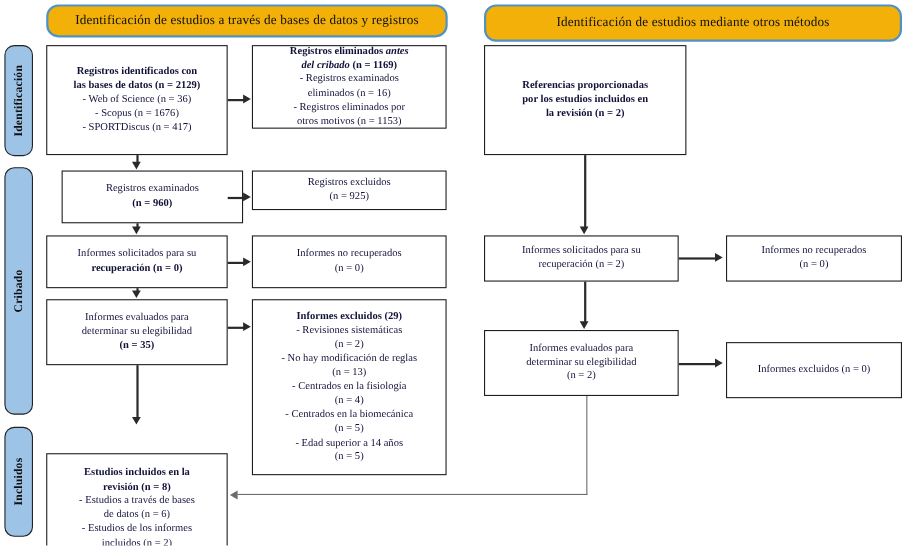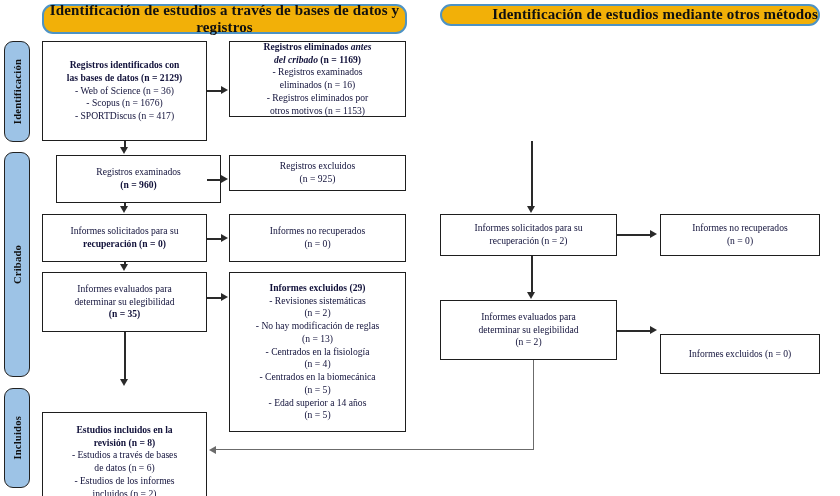--- a/index.html
+++ b/index.html
@@ -26,22 +26,22 @@
   
   .banner {
     position: absolute;
     background: #F2B008;
     border: 2px solid #4E93C4;
     border-radius: 11px;
     display: flex;
     align-items: center;
     justify-content: center;
     text-align: center;
-    font-weight: bold;
-    font-size: 15px;
+    font-weight: normal;
+    font-size: 12px;
     letter-spacing: 0.15px;
     color: #101010;
     box-sizing: border-box;
     line-height: 1.15;
   }
 
   
   .rail {
     position: absolute;
     background: #9DC3E6;
@@ -119,21 +119,21 @@
 </style>
 </head>
 <body>
 
 <div id="prisma-canvas">
 
   <div class="banner" style="left:42px; top:4px; width:365px; height:30px;">
     <span>Identificación de estudios a través de bases de datos y registros</span>
   </div>
 
-  <div class="banner" style="left:440px; top:4px; width:380px; height:22px;justify-content:flex-end;">
+  <div class="banner" style="left:440px; top:4px; width:380px; height:34px;">
     <span>Identificación de estudios mediante otros métodos</span>
   </div>
 
   <div class="rail" style="left:4px; top:41px; width:26px; height:101px;">
     <span>Identificación</span>
   </div>
 
   <div class="rail" style="left:4px; top:152px; width:26px; height:225px;">
     <span>Cribado</span>
   </div>
@@ -219,20 +219,27 @@
     <div class="txt">
       <b><span>Estudios incluidos en la</span></b><br>
       <b><span>revisión (n = 8)</span></b><br>
       <span>- Estudios a través de bases</span><br>
       <span>de datos (n = 6)</span><br>
       <span>- Estudios de los informes</span><br>
       <span>incluidos (n = 2)</span>
     </div>
   </div>
 
+  <div class="nodebox" style="left:440px; top:41px; width:184px; height:100px;">
+    <div class="txt">
+      <b><span>Referencias proporcionadas</span></b><br>
+      <b><span>por los estudios incluidos en</span></b><br>
+      <b><span>la revisión (n = 2)</span></b>
+    </div>
+  </div>
 
   <div class="nodebox" style="left:440px; top:214px; width:177px; height:42px;">
     <div class="txt">
       <span>Informes solicitados para su</span><br>
       <span>recuperación (n = 2)</span>
     </div>
   </div>
 
   <div class="nodebox" style="left:660px; top:214px; width:160px; height:42px;">
     <div class="txt">
@@ -242,21 +249,21 @@
   </div>
 
   <div class="nodebox" style="left:440px; top:300px; width:177px; height:60px;">
     <div class="txt">
       <span>Informes evaluados para</span><br>
       <span>determinar su elegibilidad</span><br>
       <span>(n = 2)</span>
     </div>
   </div>
 
-  <div class="nodebox" style="left:660px; top:311px; width:160px; height:40px;margin-top:23px;">
+  <div class="nodebox" style="left:660px; top:311px; width:160px; height:51px;">
     <div class="txt">
       <span>Informes excluidos (n = 0)</span>
     </div>
   </div>
 
   <div class="hline" style="left:207px; top:90px; width:15px;"></div>
   <div class="arrow-r" style="left:221px; top:86px;"></div>
 
   <div class="vline" style="left:124px; top:141px; height:7px;"></div>
   <div class="arrow-d" style="left:120px; top:147px;"></div>

